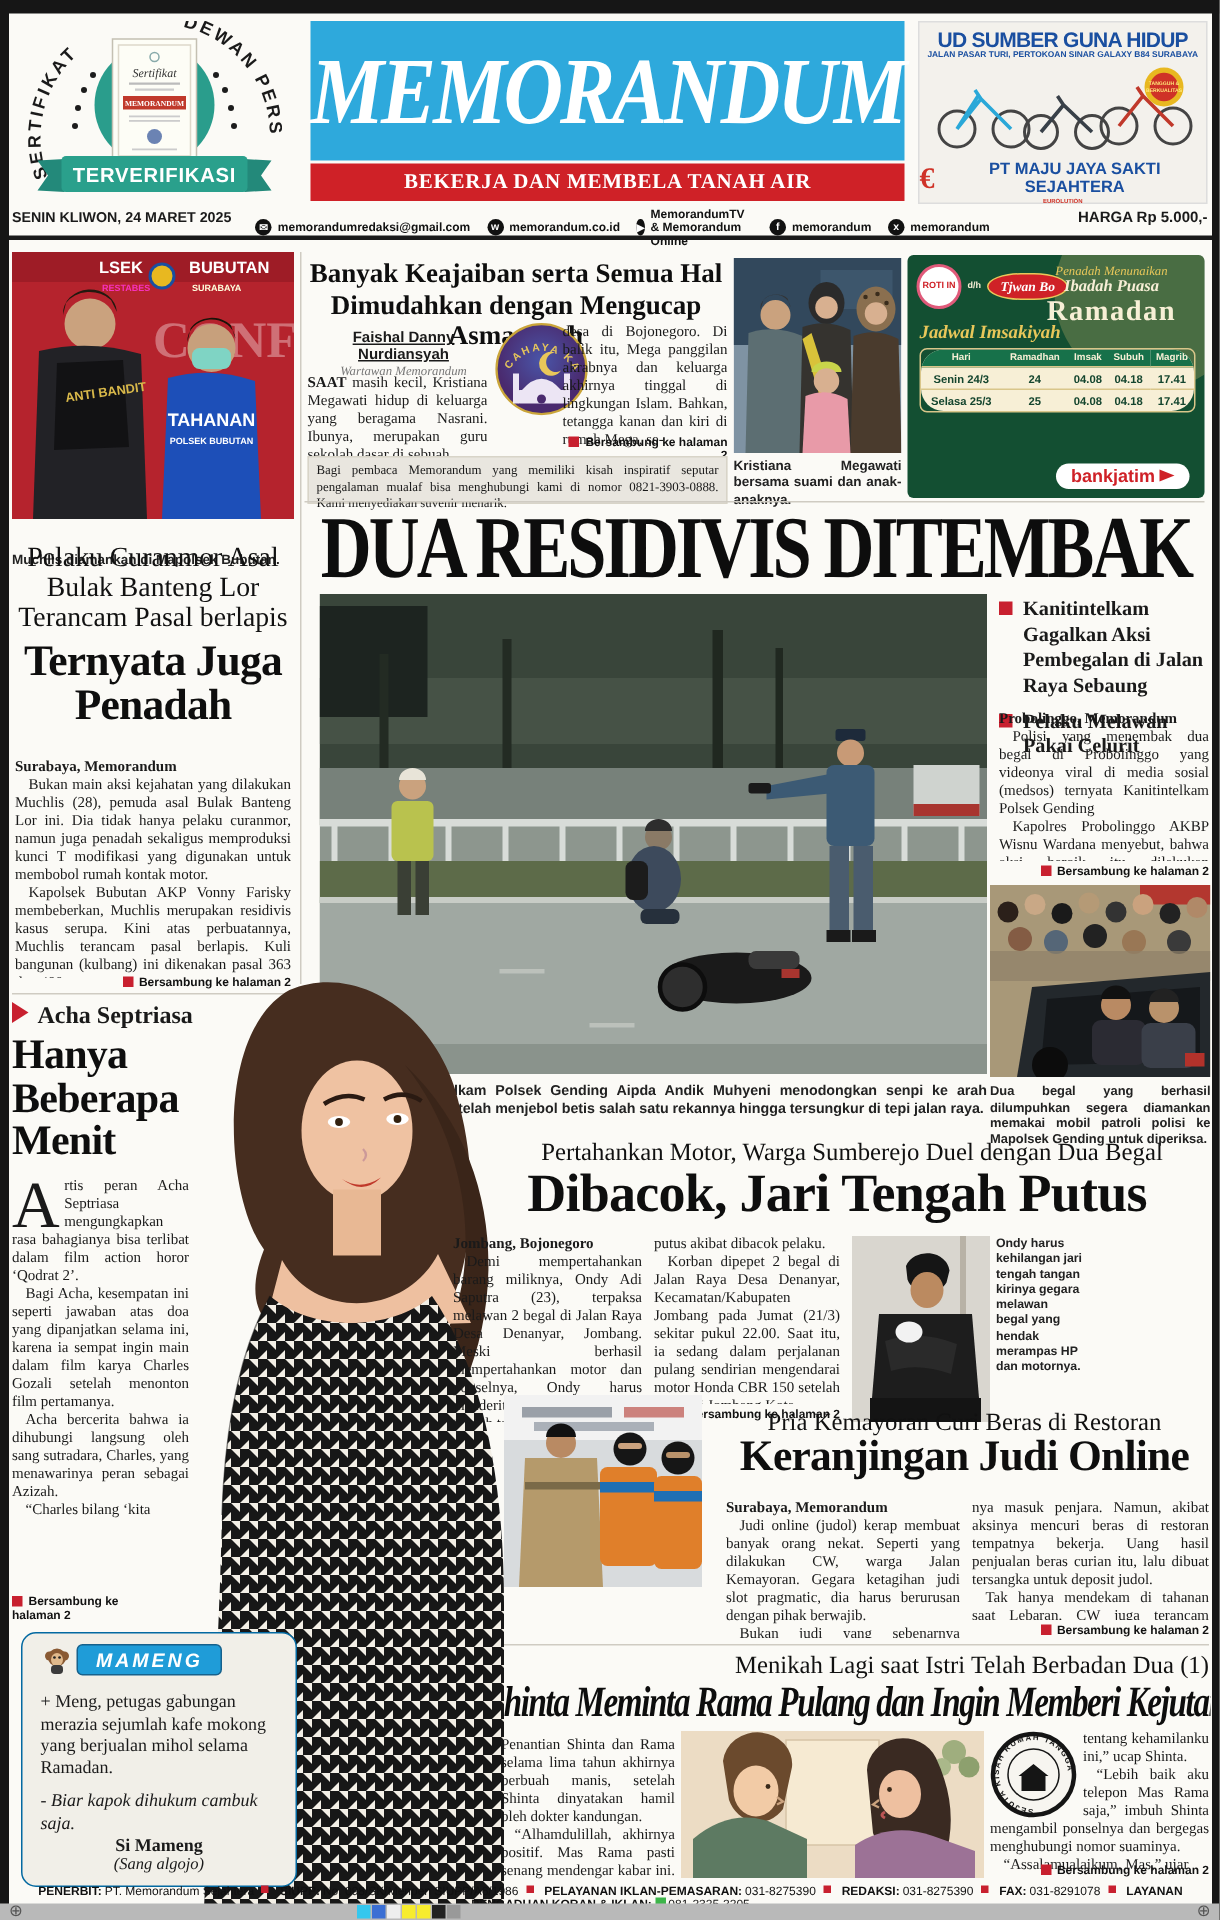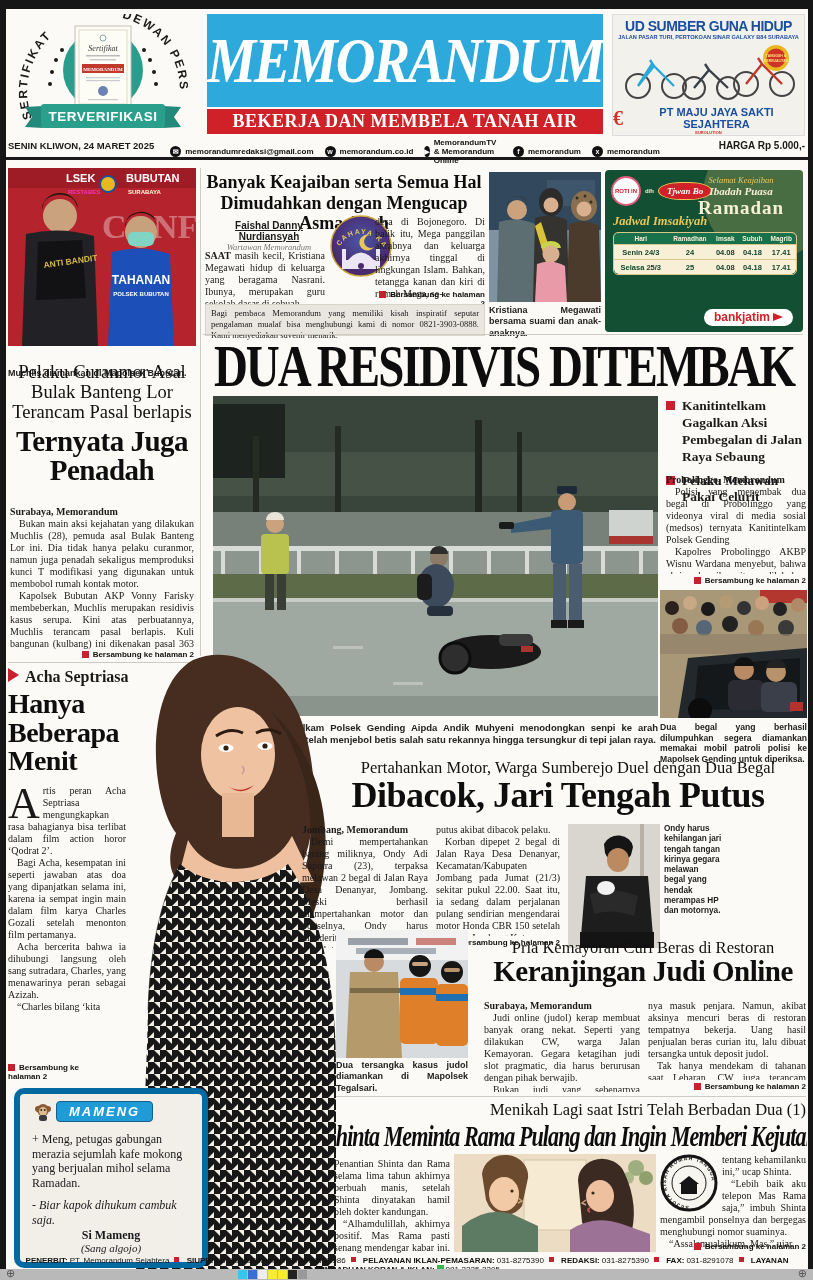--- a/index.html
+++ b/index.html
@@ -19,21 +19,21 @@
   .bullet-item{position:relative;padding-left:16px;font-size:13.5px;font-weight:bold;line-height:1.25;margin-bottom:7px;}
   .bullet-item::before{content:"";position:absolute;left:0;top:3px;width:9px;height:9px;background:#c8202f;}
   .vr{background:#cfcbc2;width:1px;}
   .hr{background:#cfcbc2;height:1px;}
   .photo{overflow:hidden;}
   .contact{display:flex;align-items:center;gap:4px;font-family:"Liberation Sans",sans-serif;font-weight:bold;font-size:8px;color:#111;}
   .cicon{display:inline-flex;align-items:center;justify-content:center;width:11px;height:11px;border-radius:50%;
          background:#111;color:#fff;font-size:7px;font-family:"Liberation Sans",sans-serif;font-weight:bold;}
   .dropcap{float:left;font-size:44px;line-height:34px;font-weight:normal;padding:2px 3px 0 0;font-family:"Liberation Serif",serif;}
   .tri{display:inline-block;width:0;height:0;border-left:11px solid #c8202f;border-top:7px solid transparent;border-bottom:7px solid transparent;margin-right:6px;}
-  table.imsak{border-collapse:collapse;width:100%;background:#f7efd6;border-radius:5px;overflow:hidden;
+  table.imsak{border-collapse:collapse;width:100%;background:#f7efd6;border-radius:15px;overflow:hidden;
      font-family:"Liberation Sans",sans-serif;}
   table.imsak th{background:#17714a;color:#f7efd6;font-size:6.5px;padding:2px 1px;}
   table.imsak td{font-size:7.5px;font-weight:bold;color:#14452e;text-align:center;padding:2.5px 1px;border-top:1px solid #d9c68a;}
   .footer-seg b{margin-right:2px;}
   .footer-sep{display:inline-block;width:5px;height:5px;background:#c8202f;margin:0 5px;vertical-align:1px;}
 </style>
 </head>
 <body>
 
 <div class="sheet">
@@ -81,21 +81,21 @@
       <polygon points="145,92 163,93 156,103 163,113 145,114" fill="#23897a"></polygon>
       <rect x="23" y="90" width="124" height="24" rx="3" fill="#2aa08c"></rect>
       <text x="85" y="107" text-anchor="middle" font-family="Liberation Sans,sans-serif" font-size="13.5" font-weight="bold" fill="#fff" letter-spacing="0.5">TERVERIFIKASI</text>
     </svg>
   </div>
 
   <div class="abs" style="left:207px;top:14px;width:396px;height:93px;background:#2ea9dc;display:flex;align-items:center;justify-content:center;">
     <span style="font-family:'Liberation Serif',serif;font-weight:bold;font-style:italic;font-size:55px;color:#fff;letter-spacing:-2px;transform:scaleY(1.15);display:inline-block;white-space:nowrap;">MEMORANDUM</span>
   </div>
   <div class="abs" style="left:207px;top:109px;width:396px;height:25px;background:#cf2127;display:flex;align-items:center;justify-content:center;">
-    <span style="font-family:'Liberation Serif',serif;font-weight:bold;font-size:18px;color:#fff;letter-spacing:0.5px;white-space:nowrap;">BEKERJA DAN MEMBELA TANAH AIR</span>
+    <span style="font-family:'Liberation Serif',serif;font-weight:bold;font-size:14px;color:#fff;letter-spacing:0.5px;white-space:nowrap;">BEKERJA DAN MEMBELA TANAH AIR</span>
   </div>
 
   <div class="abs" style="left:612px;top:14px;width:191px;height:120px;background:#f3f1ec;border:1px solid #ddd;text-align:center;">
     <div class="sans" style="font-size:14px;font-weight:900;color:#1a4fa0;margin-top:3px;letter-spacing:-0.5px;">UD SUMBER GUNA HIDUP</div>
     <div class="sans" style="font-size:5.6px;font-weight:bold;color:#1a4fa0;">JALAN PASAR TURI, PERTOKOAN SINAR GALAXY B84 SURABAYA</div>
     <svg width="186" height="62" viewBox="0 0 186 62">
       <g fill="none" stroke="#444" stroke-width="2">
         <circle cx="22" cy="46" r="12"></circle>
           <circle cx="58" cy="46" r="12"></circle>
         <circle cx="78" cy="48" r="11"></circle>
@@ -224,21 +224,21 @@
       <path d="M70,192 C92,232 152,230 174,188 L196,234 L58,238 Z" fill="#eec0a0"></path>
       <path d="M62,216 C42,252 32,302 30,362 C28,452 22,542 18,624 L218,624 L218,422 C218,332 202,262 170,216 C142,240 90,240 62,216 Z" fill="url(#hs)"></path>
       <path d="M62,216 C42,252 32,302 30,362" stroke="#111" stroke-width="1" fill="none" opacity="0.5"></path>
       <ellipse cx="54" cy="528" rx="15" ry="11" fill="#e8b894" transform="rotate(-20 54 528)"></ellipse>
       <circle cx="47" cy="522" r="2" fill="#6e1b26"></circle>
         <circle cx="53" cy="519" r="2" fill="#6e1b26"></circle>
         <circle cx="59" cy="518" r="2" fill="#6e1b26"></circle>
     </svg>
   </div>
 
-  <div class="abs" style="left:14px;top:1088px;width:182px;height:168px;background:#f1efe8;border:6px solid #0369a1;border-radius:10px;z-index:2;">
+  <div class="abs" style="left:14px;top:1088px;width:182px;height:168px;background:#f1efe8;border:1px solid #0369a1;border-radius:10px;z-index:2;">
     <div style="position:absolute;left:14px;top:7px;display:flex;align-items:center;gap:4px;">
       <svg width="18" height="20" viewBox="0 0 18 20">
         <circle cx="4" cy="7" r="3" fill="#8a5a33"></circle>
           <circle cx="14" cy="7" r="3" fill="#8a5a33"></circle>
         <circle cx="9" cy="8" r="6" fill="#8a5a33"></circle>
           <ellipse cx="9" cy="9.5" rx="4" ry="4.5" fill="#e0b98c"></ellipse>
         <circle cx="7.3" cy="8" r="0.9" fill="#222"></circle>
           <circle cx="10.7" cy="8" r="0.9" fill="#222"></circle>
         <rect x="5" y="13" width="8" height="6" rx="2.5" fill="#3b3b3b"></rect>
       </svg>
@@ -321,21 +321,21 @@
   <div class="abs cap" style="left:489px;top:305px;width:112px;">Kristiana Megawati bersama suami dan anak-anaknya.</div>
 
   <div class="abs" style="left:605px;top:170px;width:198px;height:162px;background:#134f32;border-radius:4px;overflow:hidden;">
     <div style="position:absolute;right:-30px;top:-40px;width:130px;height:130px;background:#d8bc6e;border-radius:50%;opacity:0.28;"></div>
     <div style="position:absolute;left:6px;top:6px;display:flex;align-items:center;gap:4px;">
       <span style="display:inline-flex;align-items:center;justify-content:center;width:26px;height:26px;border-radius:50%;background:#fff;border:2px solid #e05a7a;color:#cf2127;font-family:'Liberation Sans',sans-serif;font-weight:900;font-size:6px;text-align:center;">ROTI IN</span>
       <span class="sans" style="color:#f7efd6;font-size:6px;font-weight:bold;">d/h</span>
       <span style="background:#cf2127;border:1px solid #e8c75a;border-radius:50% / 60%;padding:3px 8px;color:#fff;font-style:italic;font-weight:bold;font-size:9px;font-family:'Liberation Serif',serif;">Tjwan Bo</span>
     </div>
     <div style="position:absolute;right:8px;top:5px;width:108px;text-align:center;color:#e8c75a;">
-      <div style="font-style:italic;font-size:8.5px;">Selamat Keajaiban</div>
+      <div style="font-style:italic;font-size:8.5px;">Penadah Menunaikan</div>
       <div style="font-style:italic;font-weight:bold;font-size:11px;color:#f7efd6;">Ibadah Puasa</div>
       <div style="font-weight:bold;font-size:19px;color:#f7efd6;letter-spacing:1px;">Ramadan</div>
     </div>
     <div style="position:absolute;left:8px;top:44px;color:#e8c75a;font-style:italic;font-weight:bold;font-size:12.5px;">Jadwal Imsakiyah</div>
     <div style="position:absolute;left:8px;top:62px;width:182px;border:1px solid #d9c68a;border-radius:5px;overflow:hidden;">
       <table class="imsak">
         <tbody>
             <tr>
           <th>Hari</th>
           <th>Ramadhan</th>
@@ -473,21 +473,21 @@
         <path d="M106,78 a10,9 0 0 1 20,0 Z" fill="#222"></path>
       <rect x="101" y="92" width="36" height="30" rx="6" fill="#3a3f49"></rect>
       <rect x="130" y="112" width="13" height="9" fill="#b3322b"></rect>
       <circle cx="40" cy="120" r="12" fill="#0c0c0c"></circle>
     </svg>
   </div>
   <div class="abs kick" style="left:330px;top:758px;width:476px;font-size:16.5px;">Pertahankan Motor, Warga Sumberejo Duel dengan Dua Begal</div>
 
   <div class="abs cap" style="left:660px;top:722px;width:147px;font-size:8.6px;">Dua begal yang berhasil dilumpuhkan segera diamankan memakai mobil patroli polisi ke Mapolsek Gending untuk diperiksa.</div>
   <div class="abs headline" style="left:310px;top:777px;width:496px;font-size:36px;letter-spacing:-0.5px;">Dibacok, Jari Tengah Putus</div>
-  <div class="abs dateline" style="left:302px;top:824px;width:126px;z-index:2;">Jombang, Memorandum</div>
+  <div class="abs dateline" style="left:302px;top:824px;width:126px;z-index:2;">Jombang, Bojonegoro</div>
   <div class="abs bt" style="left:302px;top:836px;width:126px;height:112px;overflow:hidden;z-index:2;">
     <p>Demi mempertahankan barang miliknya, Ondy Adi Saputra (23), terpaksa melawan 2 begal di Jalan Raya Desa Denanyar, Jombang. Meski berhasil mempertahankan motor dan ponselnya, Ondy harus menderita luka serius. Jari tengah tangan kirinya</p>
   </div>
   <div class="abs bt" style="left:436px;top:824px;width:124px;height:112px;overflow:hidden;">
     <p class="nofind">putus akibat dibacok pelaku.</p>
     <p>Korban dipepet 2 begal di Jalan Raya Desa Denanyar, Kecamatan/Kabupaten Jombang pada Jumat (21/3) sekitar pukul 22.00. Saat itu, ia sedang dalam perjalanan pulang sendirian mengendarai motor Honda CBR 150 setelah ngopi di Jombang Kota.</p>
   </div>
   <div class="abs more" style="left:436px;top:938px;width:124px;">Bersambung ke halaman 2</div>
 
   <div class="abs photo" style="left:568px;top:824px;width:92px;height:124px;">
@@ -518,21 +518,20 @@
       <circle cx="84" cy="36" r="11" fill="#161616"></circle>
         <rect x="76" y="32" width="16" height="4" rx="2" fill="#caa27e"></rect>
       <rect x="64" y="48" width="38" height="66" rx="5" fill="#e07f2a"></rect>
       <rect x="64" y="58" width="38" height="7" fill="#1f6fb3"></rect>
       <circle cx="116" cy="42" r="11" fill="#161616"></circle>
         <rect x="108" y="38" width="16" height="4" rx="2" fill="#b9926b"></rect>
       <rect x="100" y="54" width="32" height="62" rx="5" fill="#e07f2a"></rect>
       <rect x="100" y="64" width="32" height="7" fill="#1f6fb3"></rect>
     </svg>
   </div>
-  <div class="abs cap" style="left:336px;top:1060px;width:132px;z-index:2;">Dua tersangka kasus judol diamankan di Mapolsek Tegalsari.</div>
 
   <div class="abs kick" style="left:480px;top:938px;width:326px;font-size:16.5px;">Pria Kemayoran Curi Beras di Restoran</div>
   <div class="abs headline" style="left:480px;top:957px;width:326px;font-size:29px;letter-spacing:-0.5px;">Keranjingan Judi Online</div>
   <div class="abs dateline" style="left:484px;top:1000px;width:156px;">Surabaya, Memorandum</div>
   <div class="abs bt" style="left:484px;top:1012px;width:156px;height:80px;overflow:hidden;">
     <p>Judi online (judol) kerap membuat banyak orang nekat. Seperti yang dilakukan CW, warga Jalan Kemayoran. Gegara ketagihan judi slot pragmatic, dia harus berurusan dengan pihak berwajib.</p>
     <p>Bukan judi yang sebenarnya membuat-</p>
   </div>
   <div class="abs bt" style="left:648px;top:1000px;width:158px;height:80px;overflow:hidden;">
     <p class="nofind">nya masuk penjara. Namun, akibat aksinya mencuri beras di restoran tempatnya bekerja. Uang hasil penjualan beras curian itu, lalu dibuat tersangka untuk deposit judol.</p>

